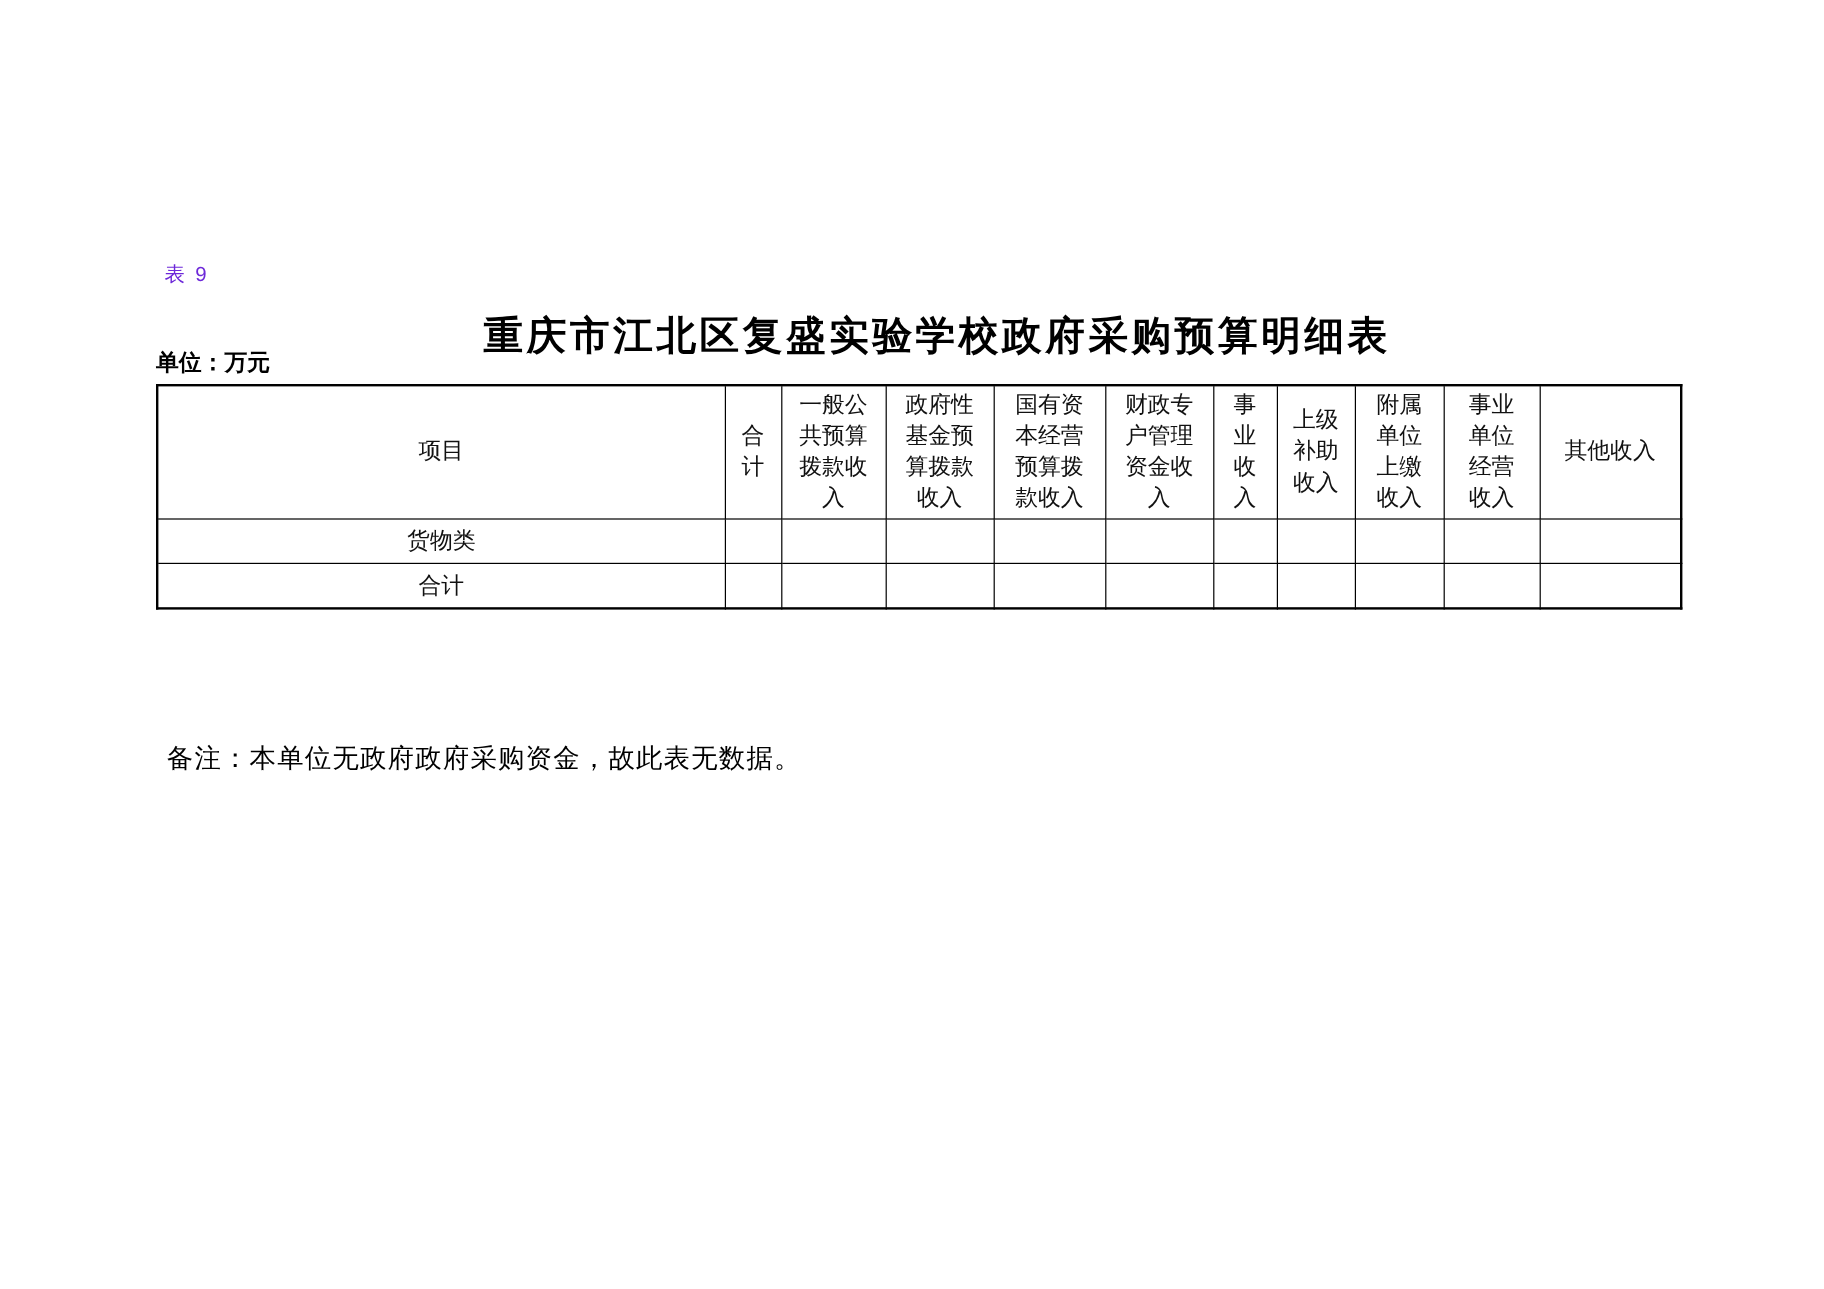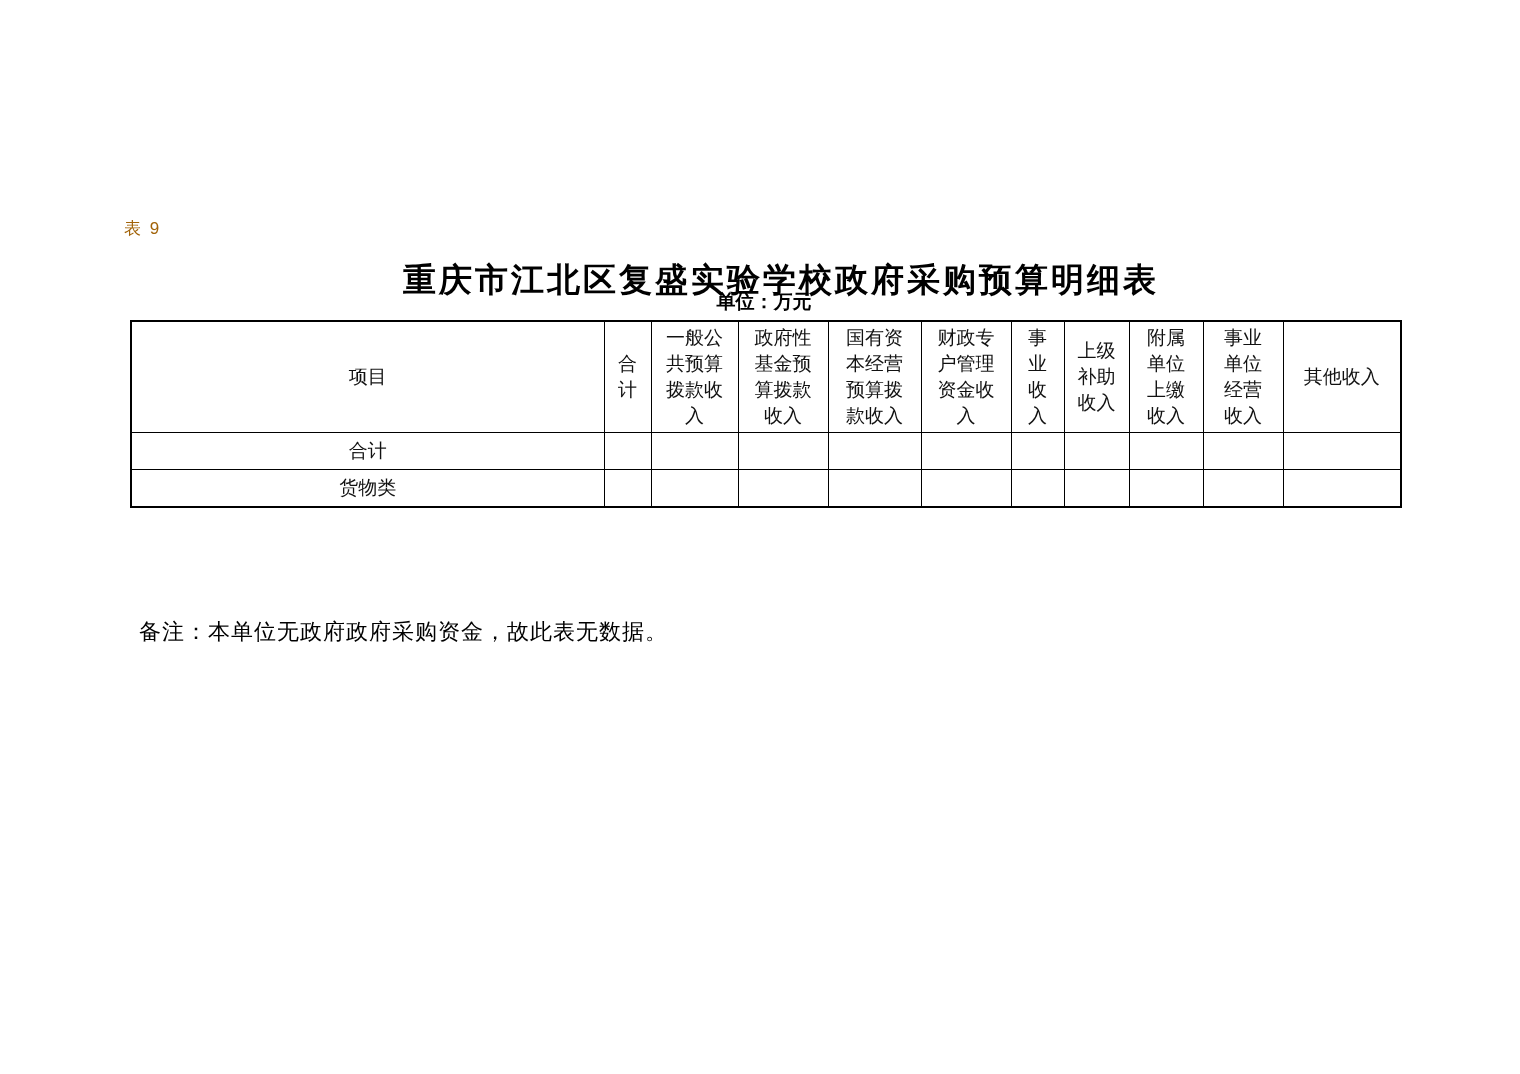--- a/index.html
+++ b/index.html
@@ -10,24 +10,24 @@
   .page {
     position: relative;
     width: 1520px;
     height: 1074px;
     background: #ffffff;
     overflow: hidden;
     color: #000000;
   }
   .table-tag {
     position: absolute;
-    left: 124px;
+    left: 137px;
     top: 217px;
     font: 17px "Liberation Sans", "DejaVu Sans", sans-serif;
-    color: #a16207;
+    color: #6d28d9;
     letter-spacing: 2px;
   }
   .doc-title {
     position: absolute;
     left: 130px;
     top: 242px;
     width: 1270px;
     margin: 16px;
     text-align: center;
     font-family: "Liberation Serif", "DejaVu Serif", serif;
@@ -35,21 +35,21 @@
     font-weight: bold;
     letter-spacing: 3px;
     color: #000000;
     white-space: nowrap;
   }
   .unit-label {
     position: absolute;
     left: 130px;
     top: 289px;
     width: 1268px;
-    text-align: center;
+    text-align: left;
     font-family: "Liberation Sans", "DejaVu Sans", sans-serif;
     font-size: 19px;
     font-weight: bold;
     color: #000000;
   }
   table.budget {
     position: absolute;
     left: 130px;
     top: 320px;
     width: 1270px;
@@ -147,34 +147,34 @@
 收入</th>
         <th>事业
 单位
 经营
 收入</th>
         <th>其他收入</th>
       </tr>
     </thead>
     <tbody>
       <tr>
-        <td>合计</td>
+        <td>货物类</td>
         <td></td>
         <td></td>
         <td></td>
         <td></td>
         <td></td>
         <td></td>
         <td></td>
         <td></td>
         <td></td>
         <td></td>
       </tr>
       <tr>
-        <td>货物类</td>
+        <td>合计</td>
         <td></td>
         <td></td>
         <td></td>
         <td></td>
         <td></td>
         <td></td>
         <td></td>
         <td></td>
         <td></td>
         <td></td>

